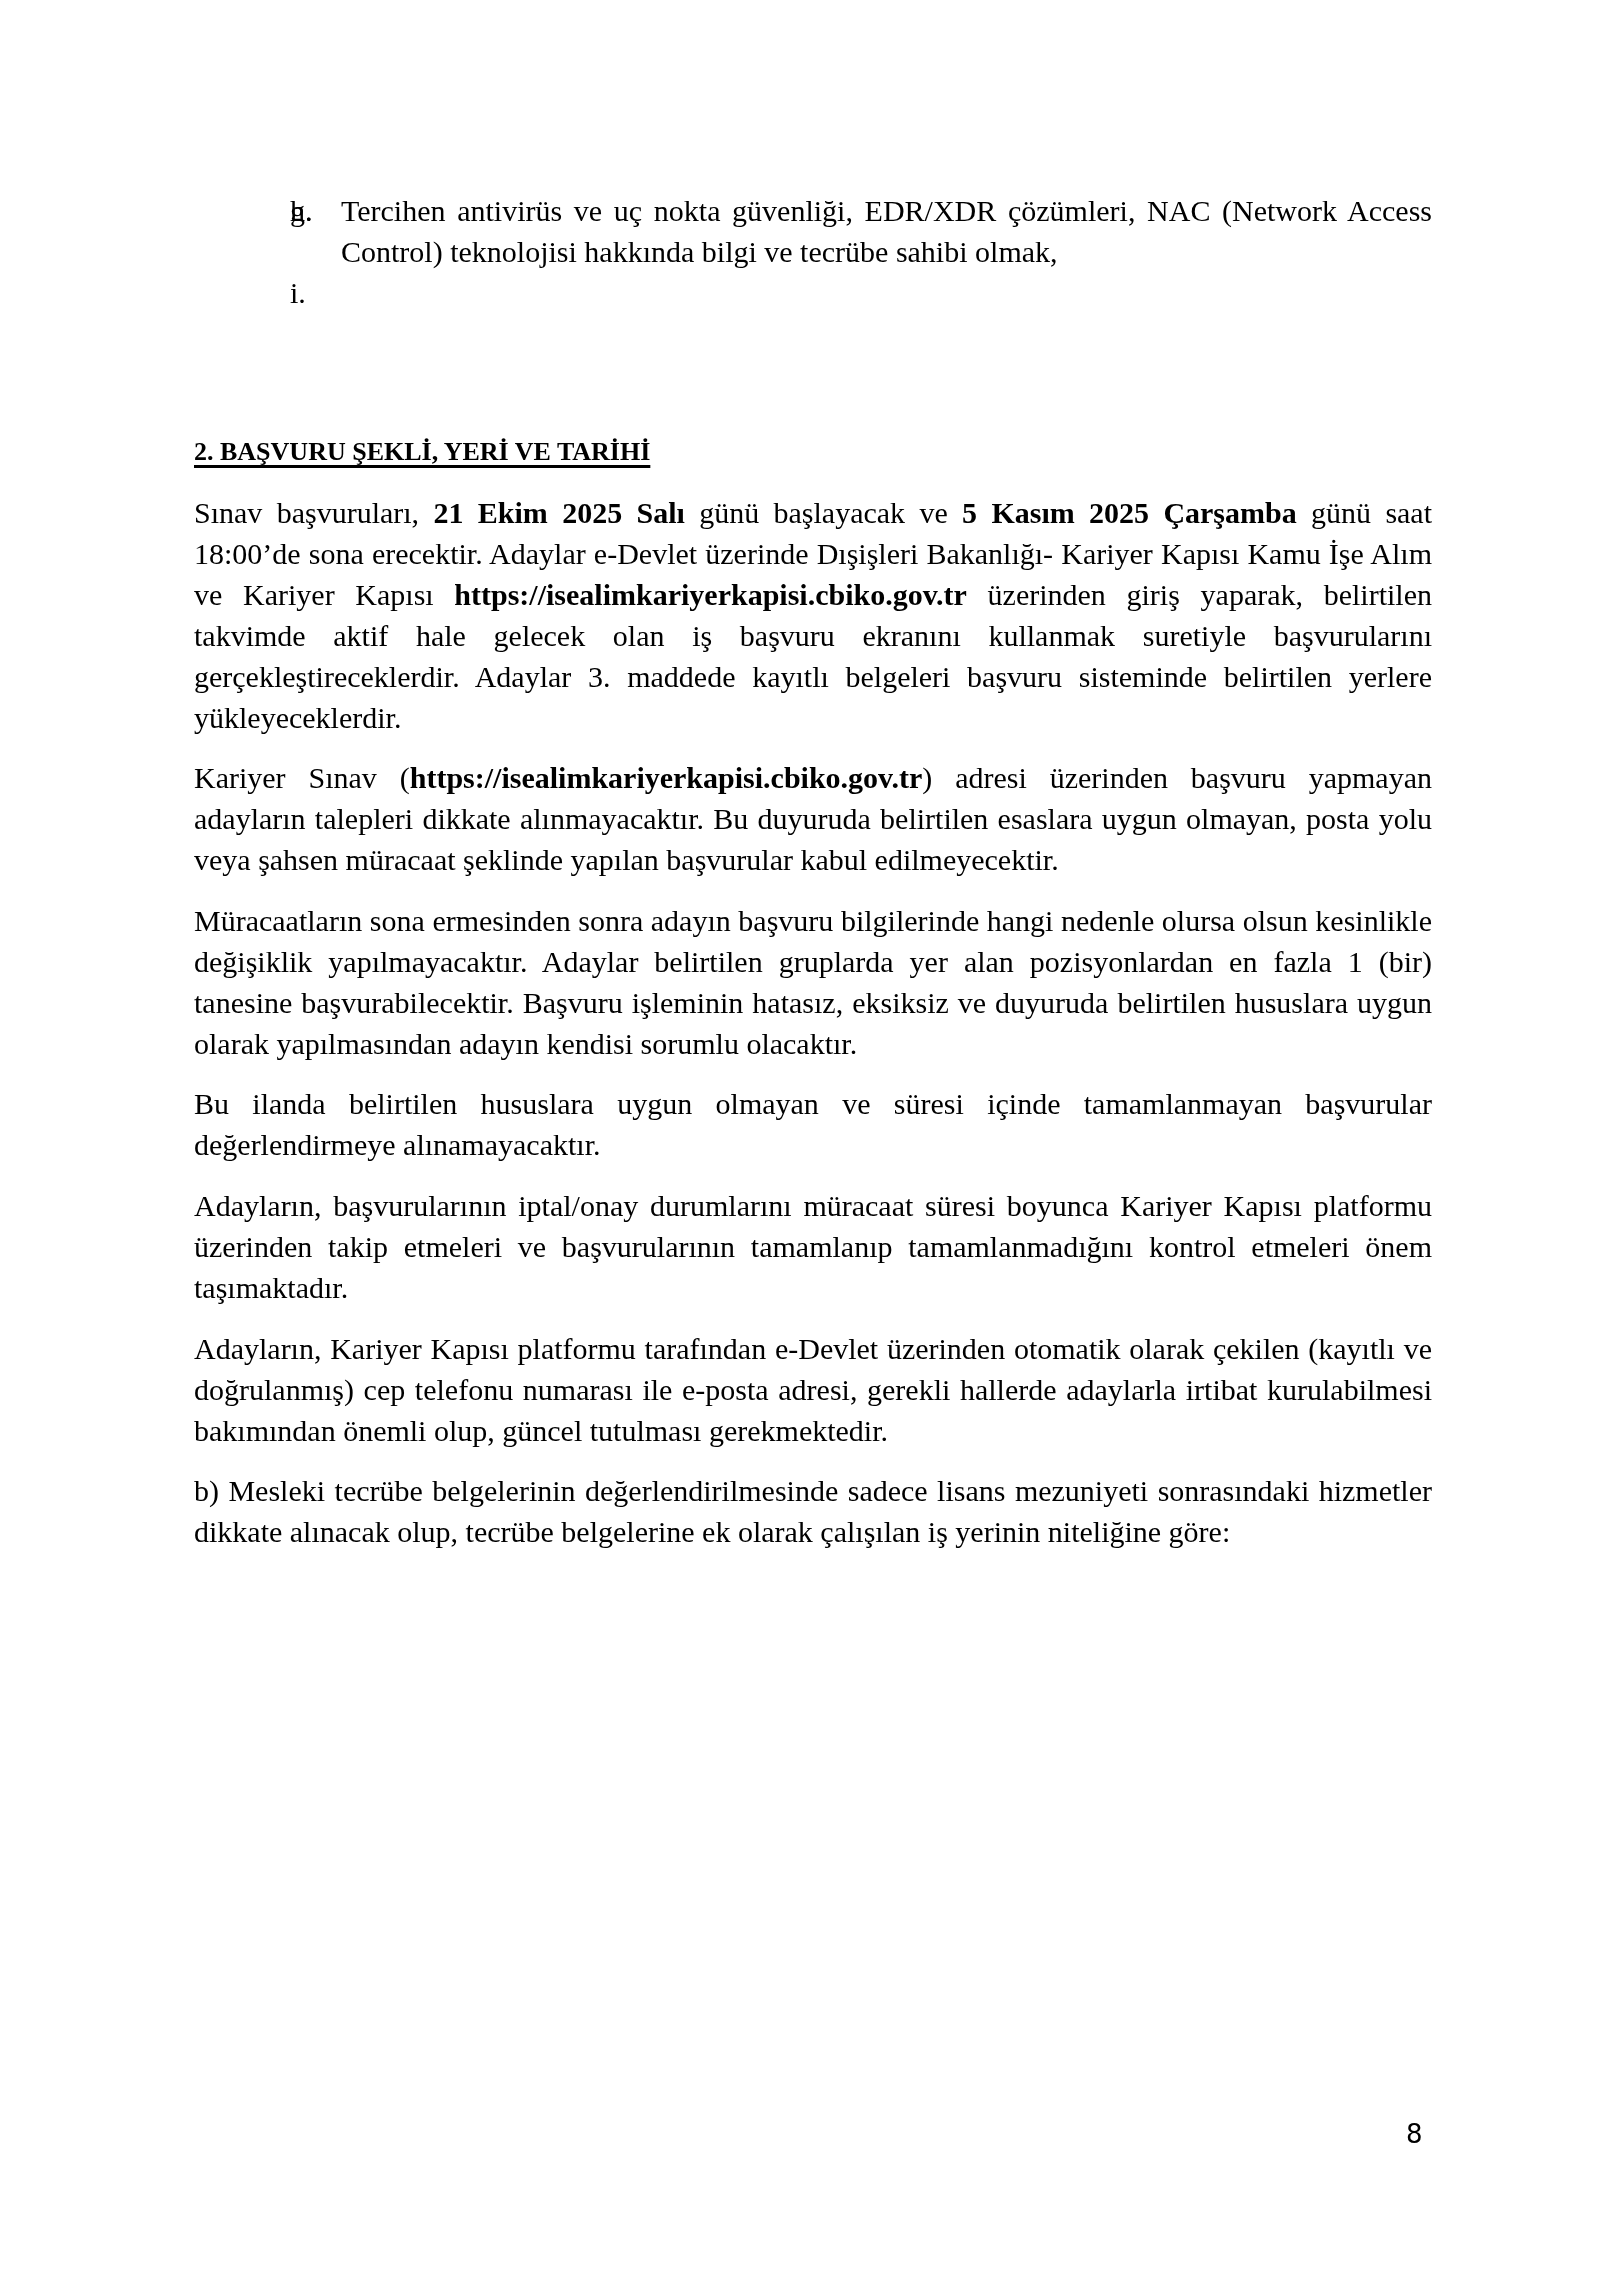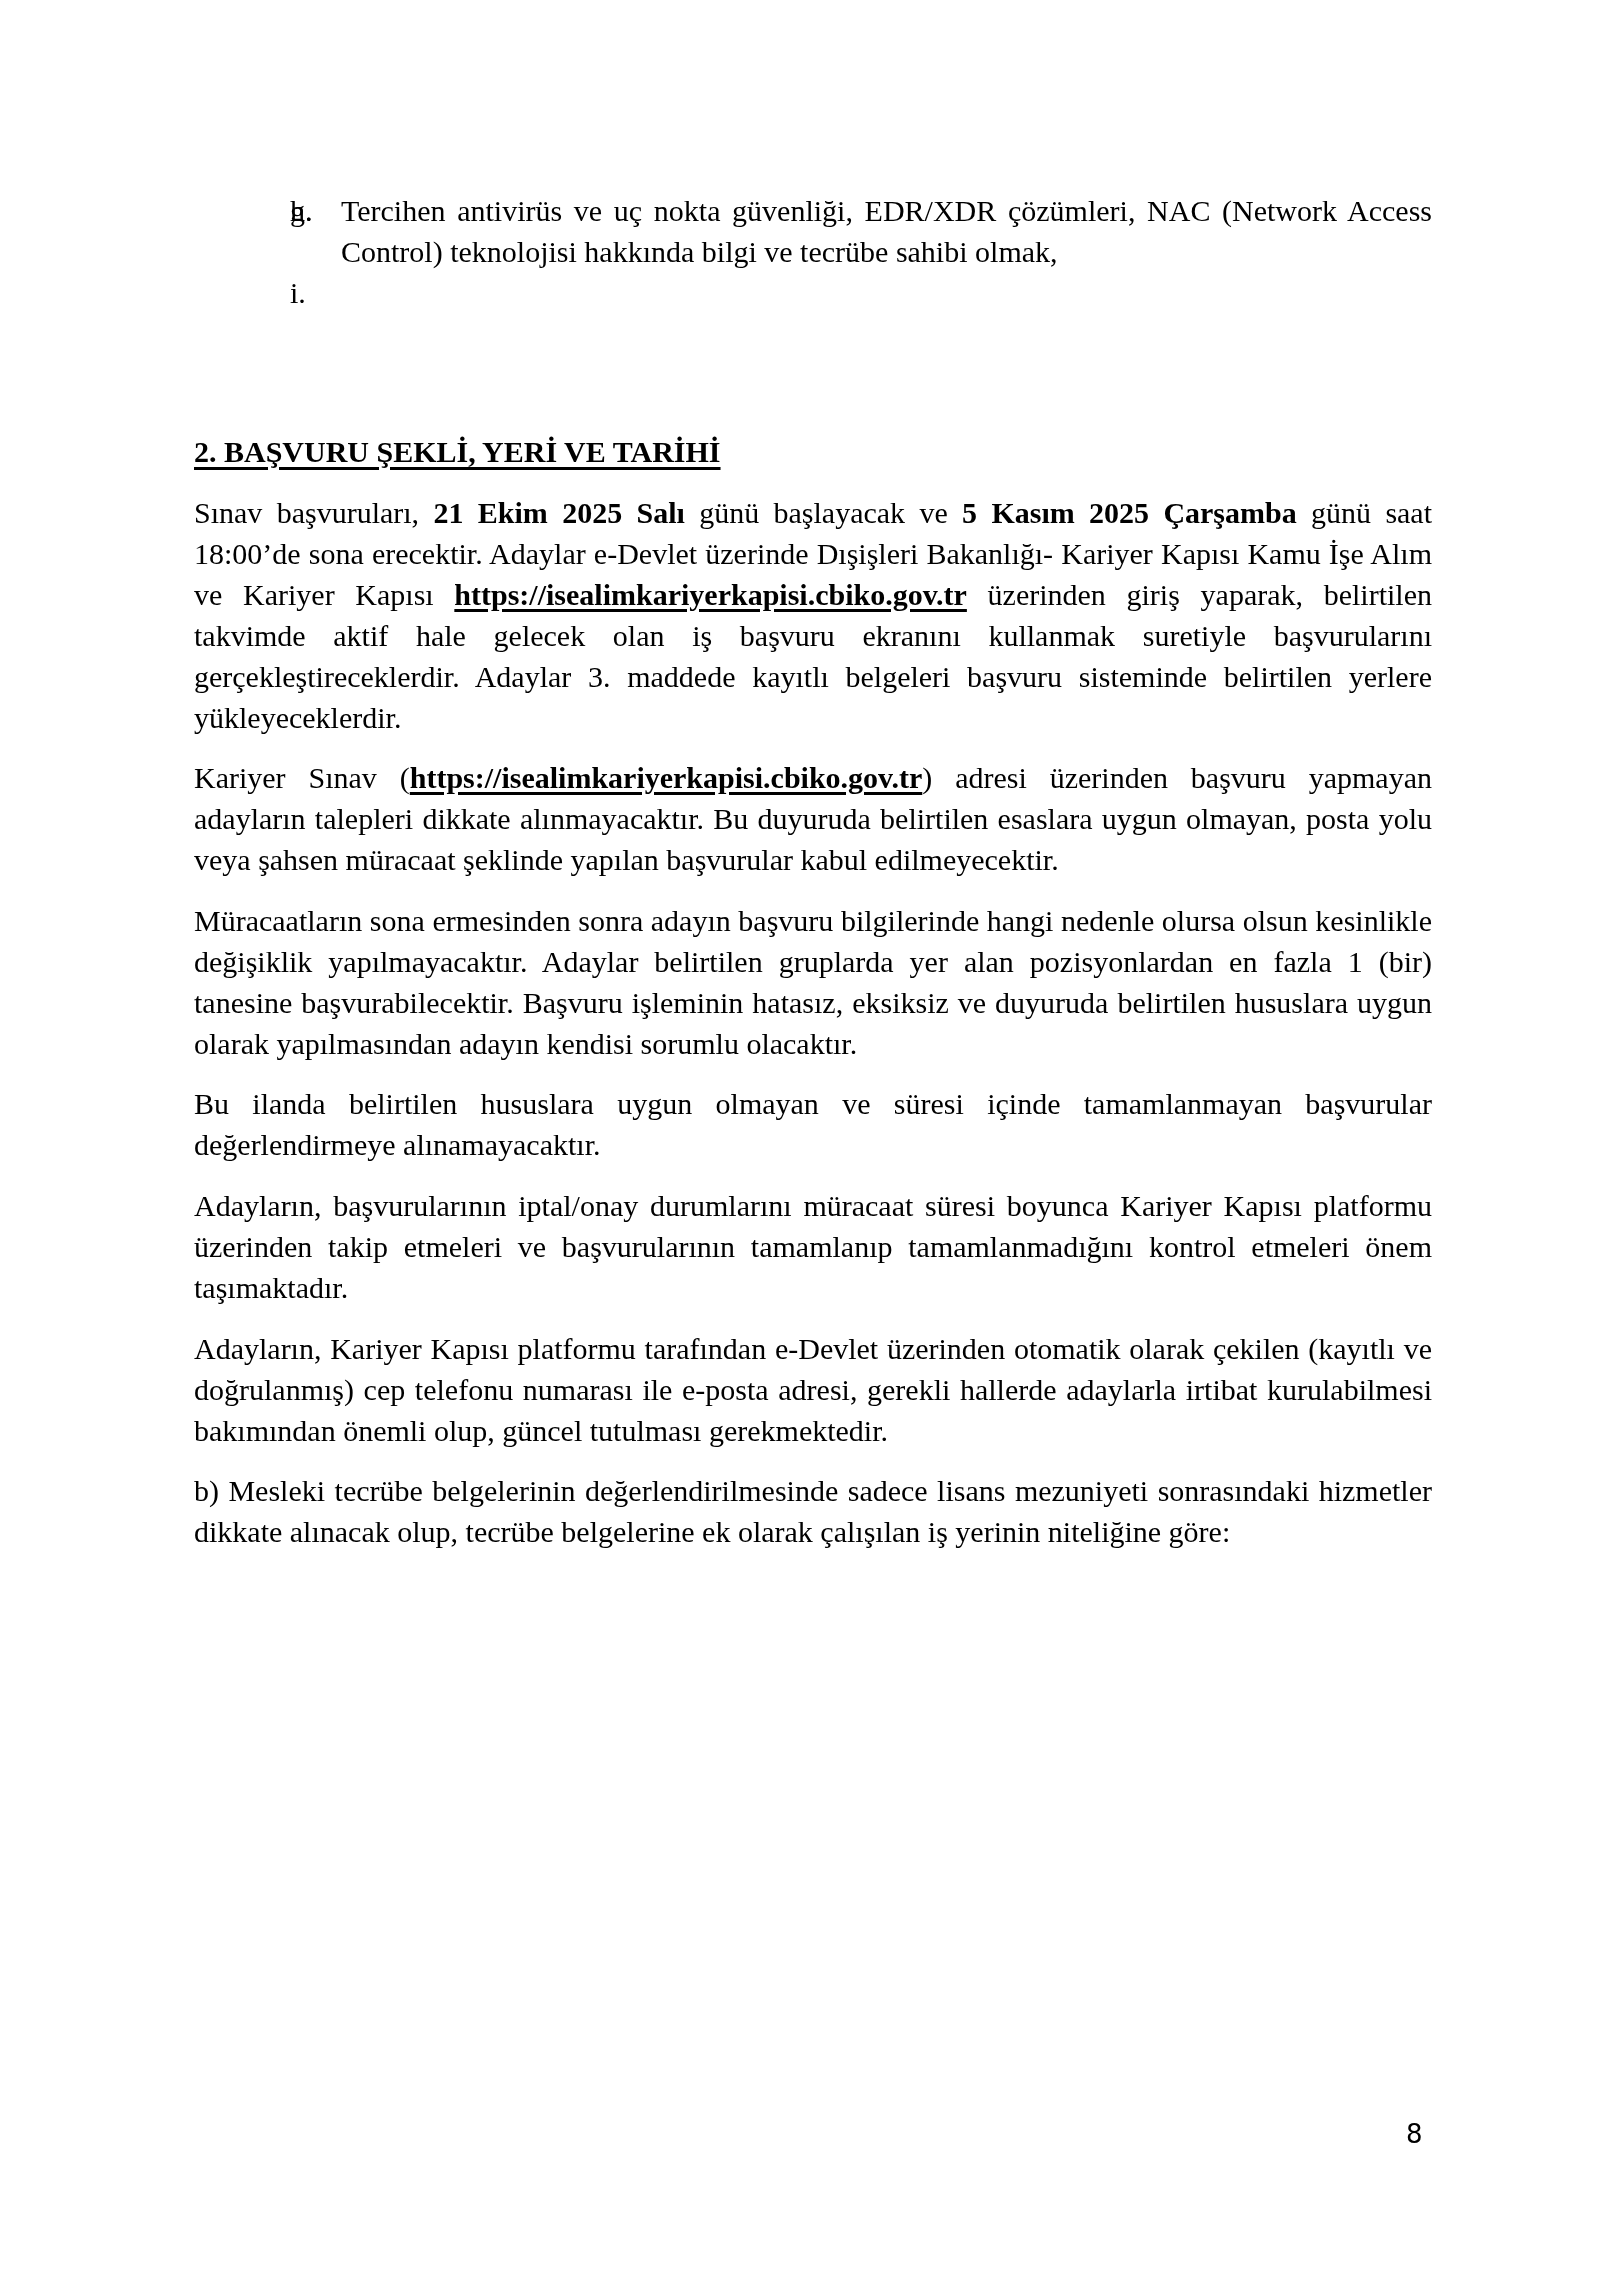--- a/index.html
+++ b/index.html
@@ -7,28 +7,28 @@
   .page {
     position: absolute; left: 194px; top: 190px; width: 1238px;
     font-family: "Liberation Serif", serif; font-size: 30px; line-height: 41px;
     color: #000000;
   }
   .list { margin: 0; padding: 0; }
   .list-item { position: relative; padding-left: 147px; text-align: justify; }
   .list-marker { position: absolute; left: 96px; top: 0; }
   .heading {
     font-weight: bold; text-decoration: underline; text-decoration-thickness: 2.6px;
-    text-underline-offset: 5.2px; margin: 0; font-size: 30px; line-height: 41px;
+    text-underline-offset: 5.2px; margin: 0; font-size: 26px; line-height: 41px;
   }
   .h2 { margin-top: 159px; margin-bottom: 19.6px; }
   .h3 { margin-top: 38px; margin-bottom: 19.6px; }
   .h3 .num { margin-right: 9.2px; }
   p { margin: 0 0 19.6px 0; text-align: justify; }
   b { font-weight: bold; }
-  .link { font-weight: bold; text-decoration: underline; text-decoration-thickness: 2.6px; text-underline-offset: 3.9px; color: #000; margin-top: 28px; }
+  .link { font-weight: bold; text-decoration-thickness: 2.6px; text-underline-offset: 3.9px; color: #000; margin-top: 28px; }
   .page-number {
     position: absolute; left: 1406px; top: 2118px;
     font-family: "DejaVu Sans", sans-serif; font-size: 26px; line-height: 33px; color: #000;
   }
 </style>
 </head>
 <body>
 
 <div class="page">
   <div class="list">

